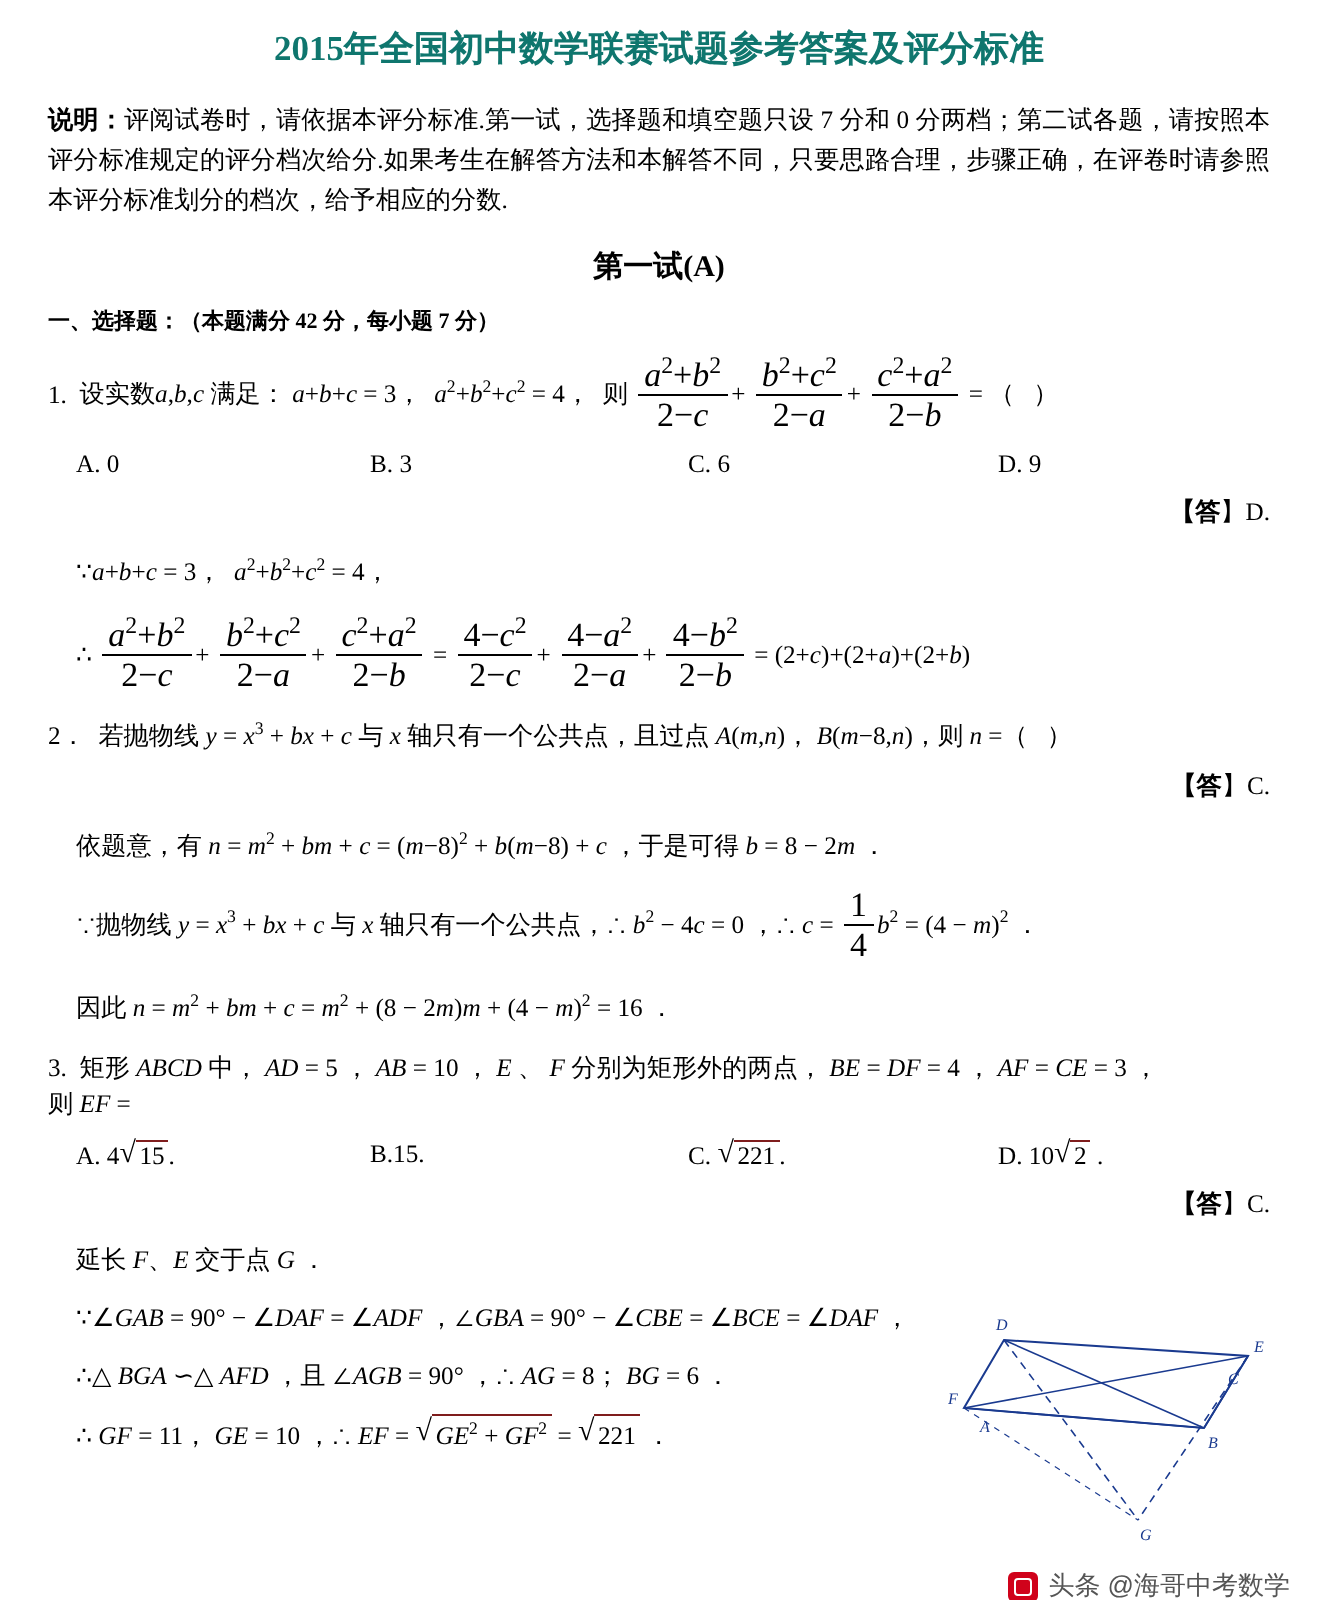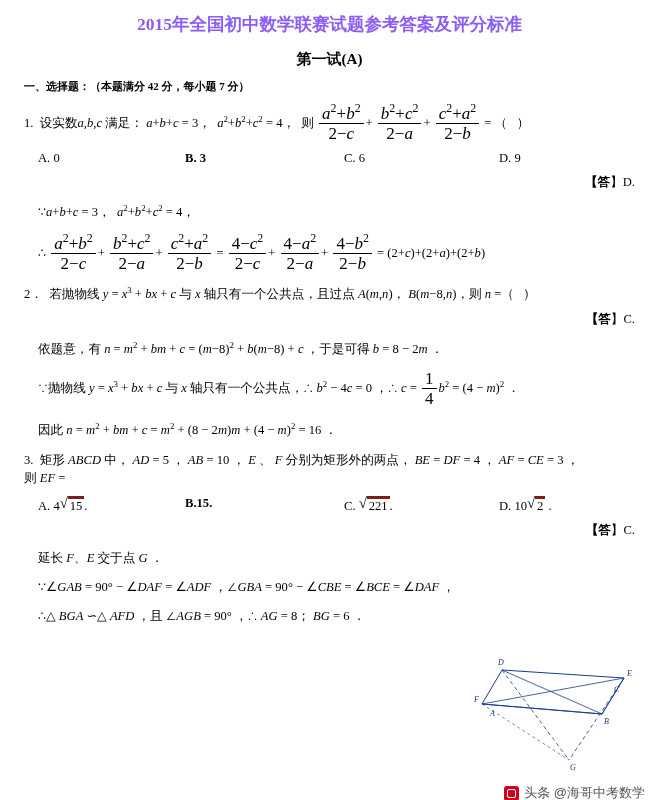--- a/index.html
+++ b/index.html
@@ -12,21 +12,21 @@
   }
   .page{
     position:relative;
     width:659px;height:800px;
     padding:0;
   }
   .title{
     text-align:center;
     font-weight:bold;
     font-size:17.5px;
-    color:#8b5cf6;
+    color:#0f766e;
     margin-top:12px;
     letter-spacing:0px;
     font-family:"Liberation Serif", serif;
   }
   .note{
     margin:14px 24px 0 24px;
     font-size:12.6px;
     line-height:20px;
     text-align:justify;
     text-indent:0;
@@ -49,21 +49,21 @@
     line-height:18px;
   }
   .choices{
     margin:7px 24px 0 38px;
     font-size:12.6px;
     display:flex;
     gap:35px;
   }
   .choices span{display:inline-block;}
   .c1{width:112px;}
-  .c2{width:124px;font-weight:bold;}
+  .c2{width:124px;}
   .c3{width:120px;}
   .c4{width:100px;}
   .ans{
     margin:8px 24px 0 38px;
     font-size:12.6px;
     text-align:right;
   }
   .line{
     margin:11px 24px 0 38px;
     font-size:12.6px;
@@ -92,21 +92,21 @@
   .sqrt{
     display:inline-block;
     position:relative;
     padding-left:8px;
   }
   .sqrt::before{
     content:"√";
     position:absolute;left:0;top:-1px;font-size:15px;
   }
   .sqrt .rad{
-    border-top:3px solid #7f1d1d;
+    border-top:1px solid #7f1d1d;
     padding:0 2px;
     display:inline-block;
   }
   .watermark{
     position:absolute;
     right:14px;bottom:10px;
     font-size:13px;
     color:#555;
     display:flex;align-items:center;gap:5px;
     font-family:"Liberation Sans", sans-serif;
@@ -126,20 +126,23 @@
     width:175px;height:120px;
   }
 </style>
 </head>
 <body>
 
 <div class="page">
 
   <div class="title">2015年全国初中数学联赛试题参考答案及评分标准</div>
 
+  <div class="note">
+    <b>说明：</b><span>评阅试卷时，请依据本评分标准.第一试，选择题和填空题只设 7 分和 0 分两档；第二试各题，请按照本评分标准规定的评分档次给分.如果考生在解答方法和本解答不同，只要思路合理，步骤正确，在评卷时请参照本评分标准划分的档次，给予相应的分数.</span>
+  </div>
 
   <div class="section-title">第一试(A)</div>
 
   <div class="subsection">一、选择题：（本题满分 42 分，每小题 7 分）</div>
 
   <div class="prob">
     <span>1.</span>
     <span>
       &nbsp;设实数<span class="it">a</span>,<span class="it">b</span>,<span class="it">c</span> 满足：
       <span class="it">a</span>+<span class="it">b</span>+<span class="it">c</span> = 3，
@@ -226,20 +229,23 @@
   </div>
 
   <div class="line tight">
     延长 <span class="it">F</span>、<span class="it">E</span> 交于点 <span class="it">G</span> ．
   </div>
   <div class="line tight">
     ∵∠<span class="it">GAB</span> = 90° − ∠<span class="it">DAF</span> = ∠<span class="it">ADF</span> ，∠<span class="it">GBA</span> = 90° − ∠<span class="it">CBE</span> = ∠<span class="it">BCE</span> = ∠<span class="it">DAF</span> ，
   </div>
   <div class="line tight">
     ∴△ <span class="it">BGA</span> ∽△ <span class="it">AFD</span> ，且 ∠<span class="it">AGB</span> = 90° ，∴ <span class="it">AG</span> = 8； <span class="it">BG</span> = 6 ．
+  </div>
+  <div class="line tight">
+    ∴ <span class="it">GF</span> = 11， <span class="it">GE</span> = 10 ，∴ <span class="it">EF</span> = <span class="sqrt"><span class="rad"><span class="it">GE</span><sup>2</sup> + <span class="it">GF</span><sup>2</sup></span></span> = <span class="sqrt"><span class="rad">221</span></span> ．
   </div>
 
   <svg class="figure" viewBox="0 0 175 120">
     <polygon points="28,18 150,26 128,62 8,52" fill="none" stroke="#1a3a8f" stroke-width="1"></polygon>
     <line x1="28" y1="18" x2="128" y2="62" stroke="#1a3a8f" stroke-width="0.8"></line>
     <line x1="8" y1="52" x2="150" y2="26" stroke="#1a3a8f" stroke-width="0.8"></line>
     <line x1="8" y1="52" x2="128" y2="62" stroke="#1a3a8f" stroke-width="0.8"></line>
     <line x1="150" y1="26" x2="128" y2="62" stroke="#1a3a8f" stroke-width="0.8"></line>
     <line x1="28" y1="18" x2="95" y2="108" stroke="#1a3a8f" stroke-width="0.8" stroke-dasharray="4,3"></line>
     <line x1="150" y1="26" x2="95" y2="108" stroke="#1a3a8f" stroke-width="0.8" stroke-dasharray="4,3"></line>

